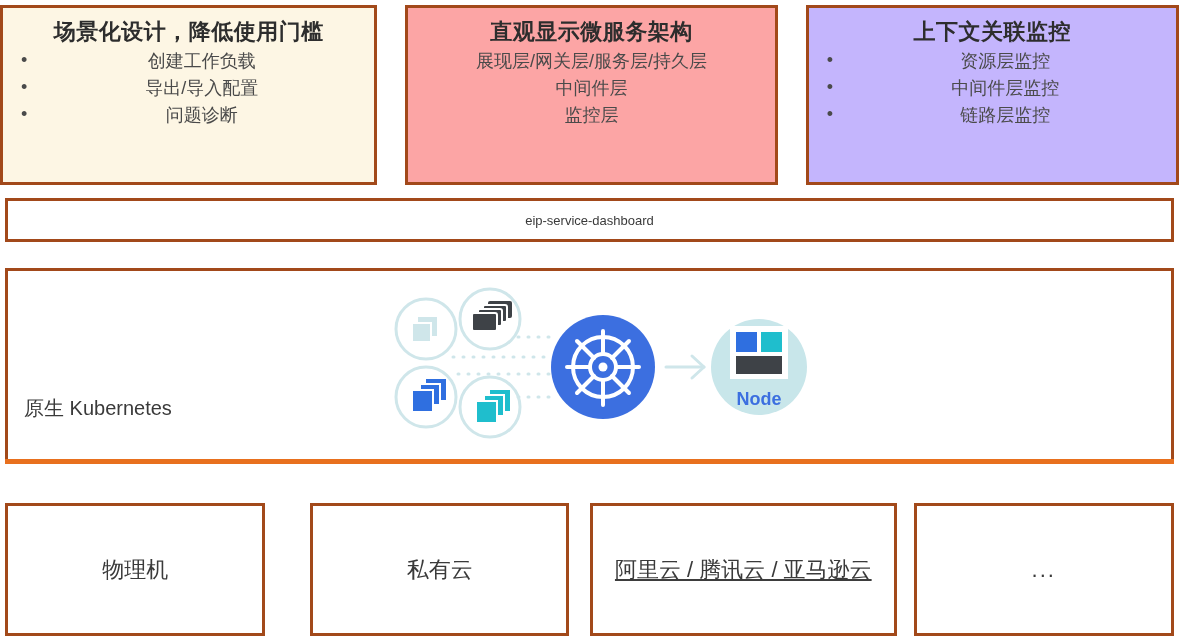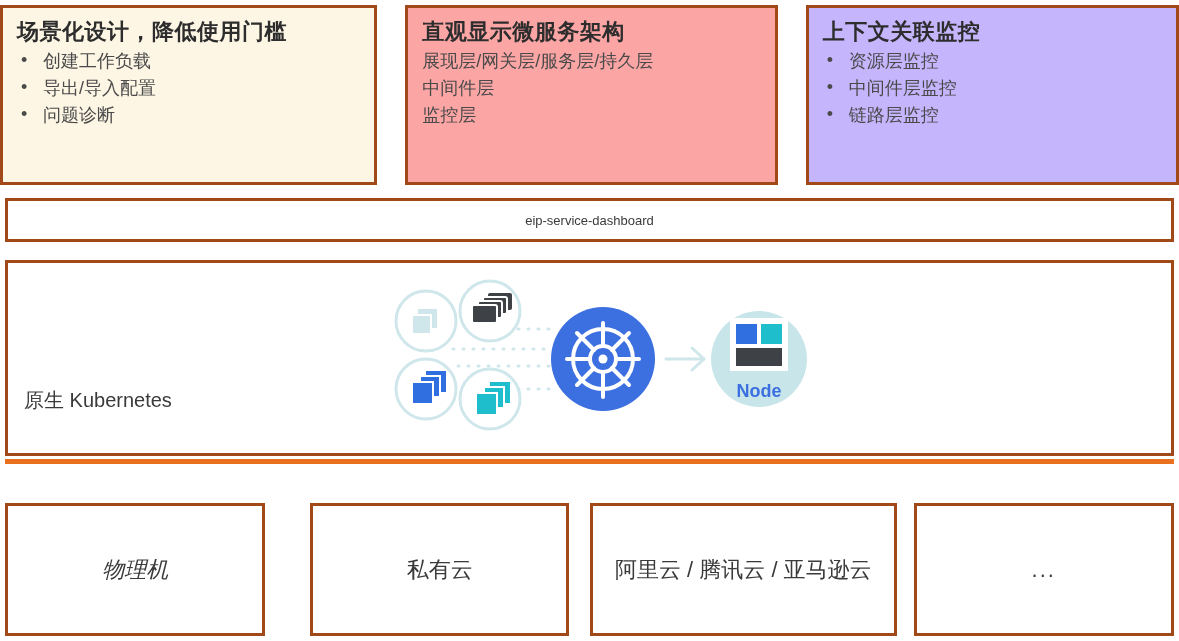--- a/index.html
+++ b/index.html
@@ -23,20 +23,21 @@
     top: 5px;
     width: 1179px;
     height: 180px;
     display: flex;
   }
   .feature-card {
     box-sizing: border-box;
     border: 3px solid #a2491a;
     padding: 10px 14px 8px 14px;
     overflow: hidden;
+    text-align: center;
   }
   .feature-card.c0 { width: 381px; background: #fdf6e4; }
   .feature-card.spacer { width: 22px; border: none; background: #fff; flex: none; }
   .feature-card.c1 { width: 376px; background: #fca5a5; }
   .feature-card.c2 { width: 377px; background: #c4b5fd; }
 
   .card-title {
     font-size: 22px;
     font-weight: bold;
     color: #2d2d2d;
@@ -83,21 +84,21 @@
   }
   .dashboard-bar .label {
     font-size: 13px;
     color: #3a3a3a;
   }
 
   
   .k8s-panel {
     position: absolute;
     left: 5px;
-    top: 260px;
+    top: 268px;
     width: 1169px;
     height: 196px;
     box-sizing: border-box;
     border: 3px solid #a2491a;
     background: #ffffff;
   }
   .k8s-label {
     position: absolute;
     left: 16px;
     top: 124px;
@@ -140,23 +141,23 @@
     align-items: center;
     justify-content: center;
     text-align: center;
     padding: 6px 12px;
   }
   .infra-box .t {
     font-size: 22px;
     color: #3a3a3a;
     line-height: 1.35;
   }
-  .infra-box.b0 { width: 275px; font-style: italic; }
+  .infra-box.b0 { width: 275px; }
   .infra-box.b1 { width: 273px; margin-left: 18px; }
-  .infra-box.b2 { width: 324px; }
+  .infra-box.b2 { width: 324px; text-decoration: underline; }
   .infra-box.b3 { width: 275px; }
   .infra-gap-a { width: 27px; }
   .infra-gap-b { width: 21px; }
   .infra-gap-c { width: 17px; }
   .infra-gap { flex: none; }
   .dots { letter-spacing: 2px; }
 </style>
 </head>
 <body>
 

